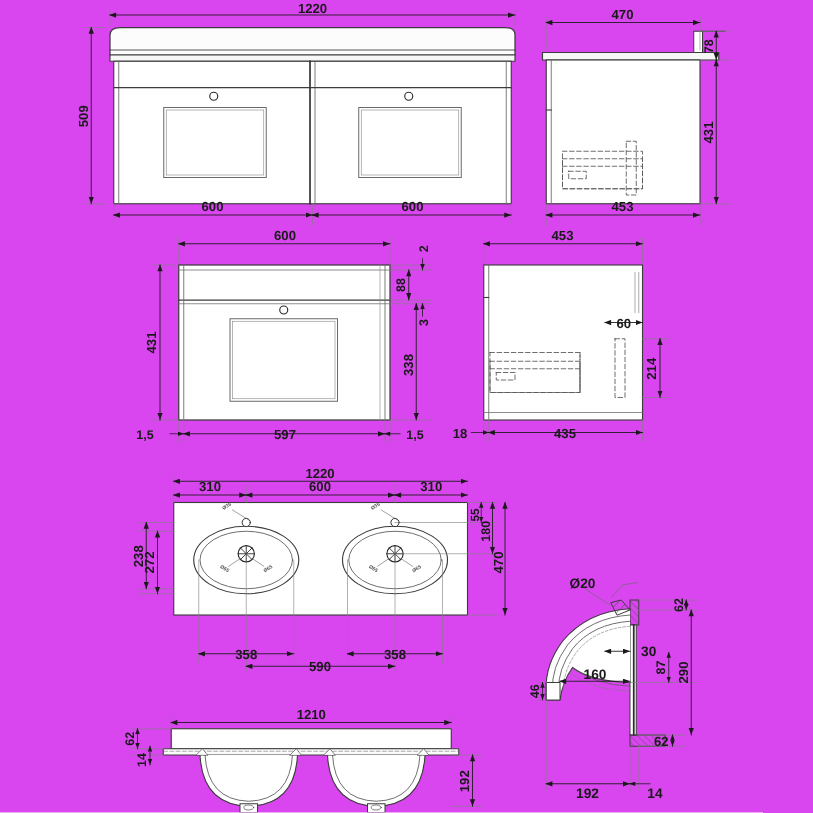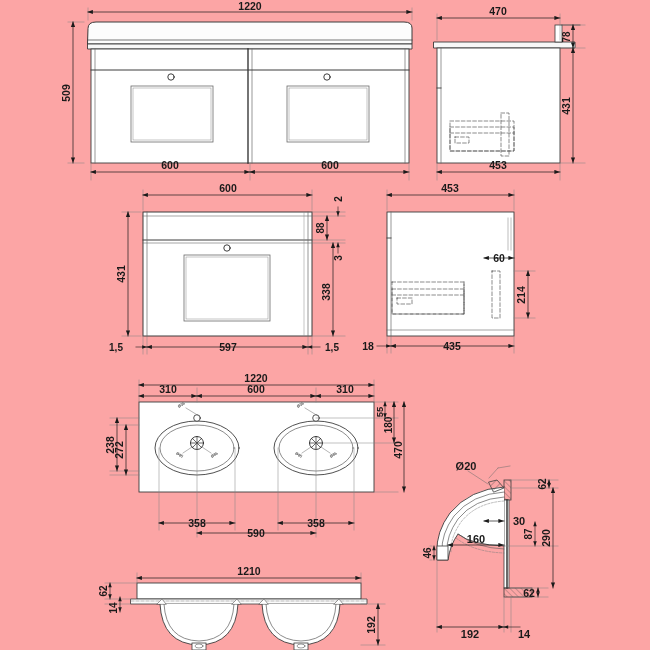--- a/index.html
+++ b/index.html
@@ -1,18 +1,18 @@
 <!DOCTYPE html>
 <html><head>
 <meta charset="utf-8">
 <title>Technical Drawing</title>
 <style>
   html,body{margin:0;padding:0;background:#ffffff;}
   body{width:650px;height:650px;overflow:hidden;font-family:"Liberation Sans",sans-serif;}
-  #sheet{position:relative;width:650px;height:650px;background:#fca5a5;}
+  #sheet{position:relative;width:650px;height:650px;background:#d946ef;}
   svg{display:block;}
   .dim-text{font-family:"Liberation Sans",sans-serif;font-weight:bold;fill:#1a1a1a;}
 </style>
 </head>
 <body>
 
 <div id="sheet">
 <svg width="650" height="650" viewBox="0 0 650 650">
   <defs>
     <marker id="ah" markerWidth="9" markerHeight="9" refX="8" refY="3" orient="auto" markerUnits="strokeWidth">

